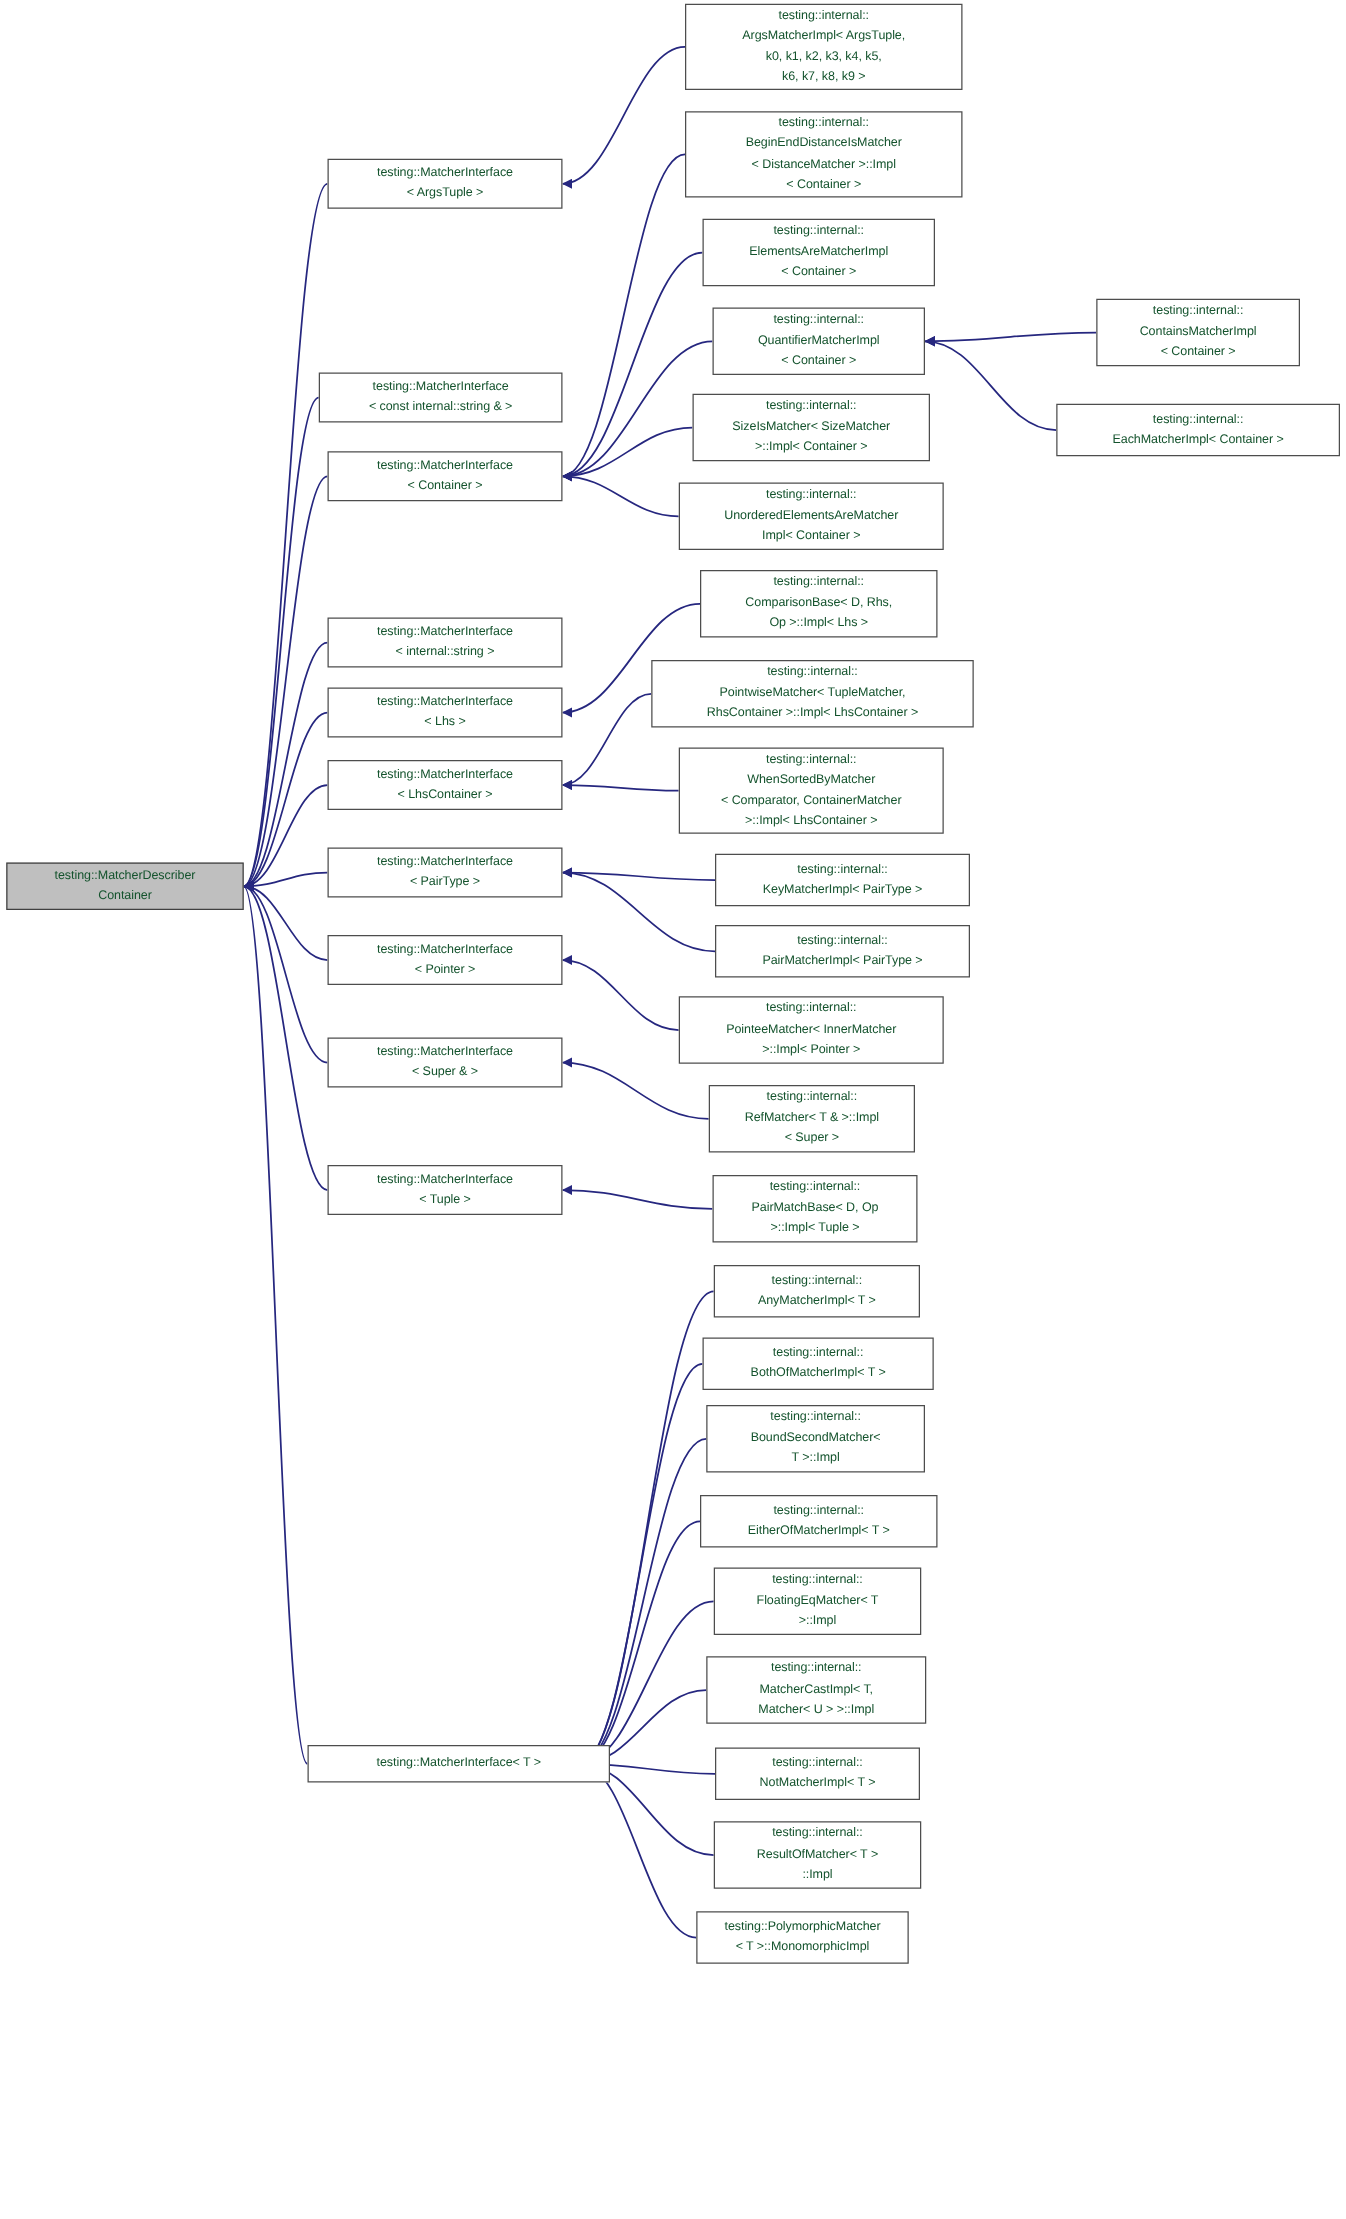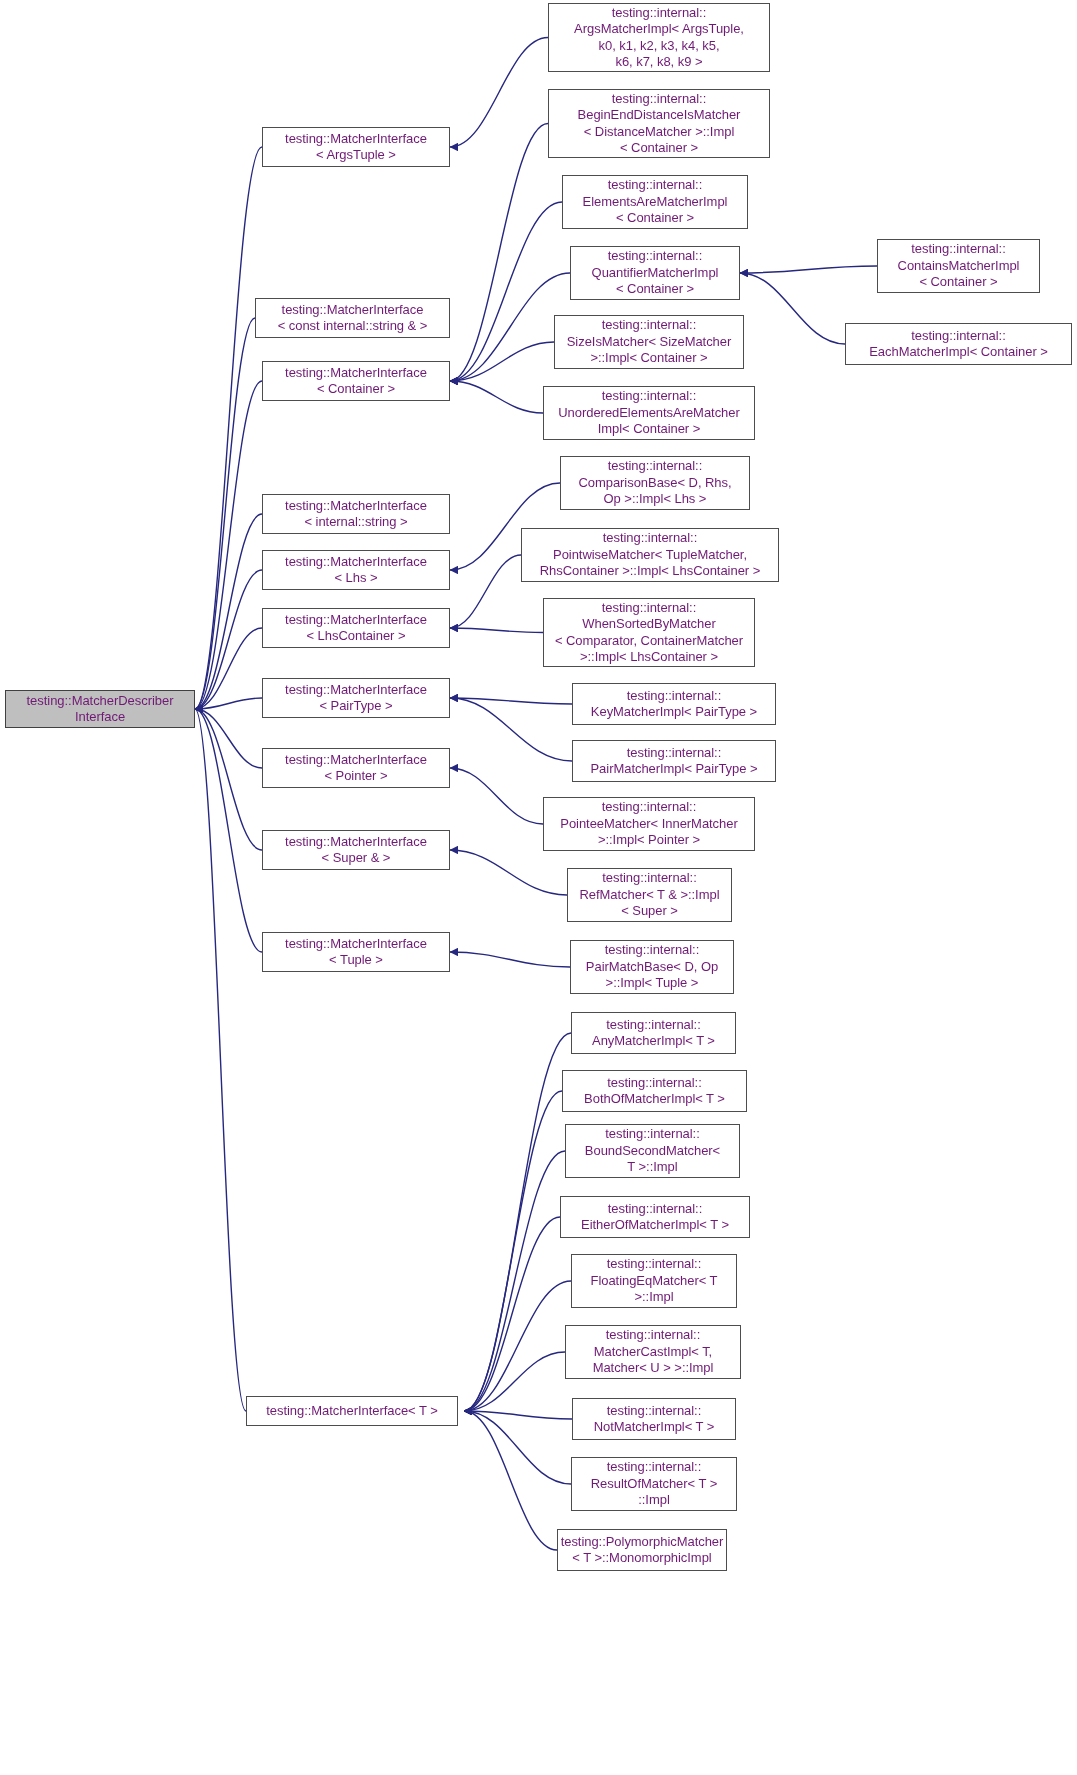--- a/index.html
+++ b/index.html
@@ -25,22 +25,22 @@
   }
   .node {
     position: absolute;
     box-sizing: border-box;
     border: 1px solid #4d4d4d;
     background: #ffffff;
     display: flex;
     align-items: center;
     justify-content: center;
     text-align: center;
-    color: #701a75;
-    font-size: 13px;
+    color: #14532d;
+    font-size: 10px;
     line-height: 16.5px;
     letter-spacing: -0.05px;
     white-space: pre-line;
     padding: 0 3px;
   }
   .node.root {
     background: #bfbfbf;
     border: 1px solid #404040;
   }
 </style>
@@ -88,21 +88,21 @@
         <path d="M 560 1217 C 519.68 1217 504.32 1411 464 1411" marker-end="url(#arrow)"></path>
         <path d="M 571 1281 C 526.06 1281 508.94 1411 464 1411" marker-end="url(#arrow)"></path>
         <path d="M 565 1352 C 522.58 1352 506.42 1411 464 1411" marker-end="url(#arrow)"></path>
         <path d="M 572 1419 C 526.64 1419 509.36 1411 464 1411" marker-end="url(#arrow)"></path>
         <path d="M 571 1484 C 526.06 1484 508.94 1411 464 1411" marker-end="url(#arrow)"></path>
         <path d="M 557 1550 C 517.94 1550 503.06 1411 464 1411" marker-end="url(#arrow)"></path>
       </g>
   </svg>
   <div id="node-layer">
       <div class="node root" style="left: 5px; top: 690px; width: 190px; height: 38px;">testing::MatcherDescriber
-Interface</div>
+Container</div>
       <div class="node" style="left: 262px; top: 127px; width: 188px; height: 40px;">testing::MatcherInterface
 &lt; ArgsTuple &gt;</div>
       <div class="node" style="left: 548px; top: 3px; width: 222px; height: 69px;">testing::internal::
 ArgsMatcherImpl&lt; ArgsTuple,
 k0, k1, k2, k3, k4, k5,
 k6, k7, k8, k9 &gt;</div>
       <div class="node" style="left: 548px; top: 89px; width: 222px; height: 69px;">testing::internal::
 BeginEndDistanceIsMatcher
 &lt; DistanceMatcher &gt;::Impl
 &lt; Container &gt;</div>
@@ -166,21 +166,21 @@
 &gt;::Impl&lt; Tuple &gt;</div>
       <div class="node" style="left: 571px; top: 1012px; width: 165px; height: 42px;">testing::internal::
 AnyMatcherImpl&lt; T &gt;</div>
       <div class="node" style="left: 562px; top: 1070px; width: 185px; height: 42px;">testing::internal::
 BothOfMatcherImpl&lt; T &gt;</div>
       <div class="node" style="left: 565px; top: 1124px; width: 175px; height: 54px;">testing::internal::
 BoundSecondMatcher&lt;
 T &gt;::Impl</div>
       <div class="node" style="left: 560px; top: 1196px; width: 190px; height: 42px;">testing::internal::
 EitherOfMatcherImpl&lt; T &gt;</div>
-      <div class="node" style="left: 246px; top: 1396px; width: 212px; height: 30px;">testing::MatcherInterface&lt; T &gt;</div>
+      <div class="node" style="left: 246px; top: 1396px; width: 242px; height: 30px;">testing::MatcherInterface&lt; T &gt;</div>
       <div class="node" style="left: 571px; top: 1254px; width: 166px; height: 54px;">testing::internal::
 FloatingEqMatcher&lt; T
 &gt;::Impl</div>
       <div class="node" style="left: 565px; top: 1325px; width: 176px; height: 54px;">testing::internal::
 MatcherCastImpl&lt; T,
 Matcher&lt; U &gt; &gt;::Impl</div>
       <div class="node" style="left: 572px; top: 1398px; width: 164px; height: 42px;">testing::internal::
 NotMatcherImpl&lt; T &gt;</div>
       <div class="node" style="left: 571px; top: 1457px; width: 166px; height: 54px;">testing::internal::
 ResultOfMatcher&lt; T &gt;

